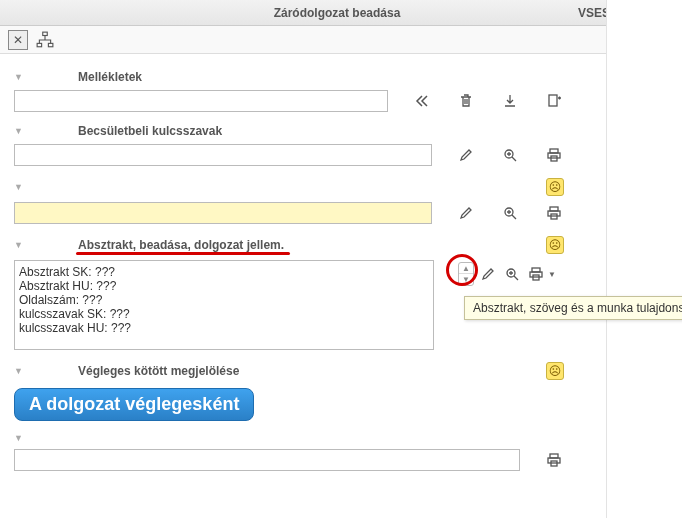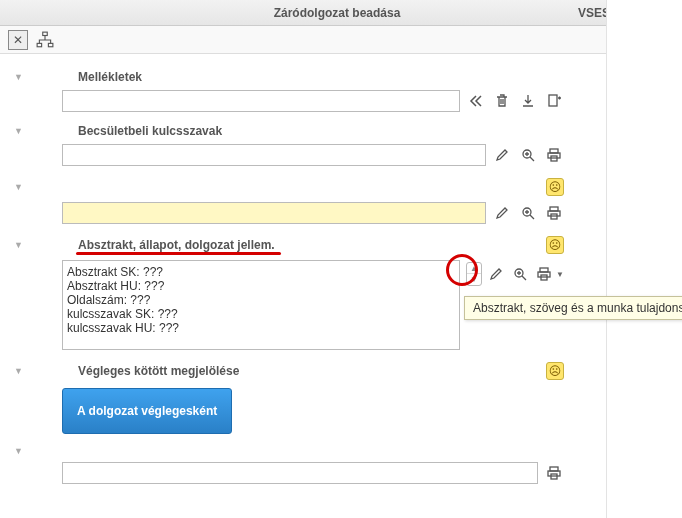--- a/index.html
+++ b/index.html
@@ -130,23 +130,22 @@
     border: 1px solid #c9b240;
     border-radius: 3px;
     display: inline-flex;
     align-items: center; justify-content: center;
     font-size: 12px;
     color: #7a5a00;
   }
   .row {
     display: flex;
     align-items: center;
-    gap: 6px;
+    gap: 24px;
     margin-top: 4px;
-    margin-left: 48px;
   }
   .text-input {
     height: 22px;
     border: 1px solid #bbb;
     background: #fff;
     flex: 1;
     padding: 0 4px;
   }
   .text-input.yellow { background: #fff8c4; }
   .iconbtn {
@@ -202,23 +201,23 @@
     height: 11px;
     display: flex; align-items: center; justify-content: center;
     font-size: 8px; color: #888;
     cursor: pointer;
   }
   .updown div:first-child { border-bottom: 1px solid #ddd; }
   .bluebtn {
     background: linear-gradient(#3fa2ee, #2a80c7);
     color: #fff;
     border: 1px solid #1e6db0;
-    border-radius: 3px;
-    padding: 15px 14px;
-    font-size: 12px;
+    border-radius: 8px;
+    padding: 5px 14px;
+    font-size: 18px;
     font-weight: bold;
     cursor: pointer;
   }
   .tooltip {
     position: absolute;
     background: #fffee6;
     border: 1px solid #c5c19a;
     padding: 4px 8px;
     font-size: 12px;
     color: #333;
@@ -351,21 +350,21 @@
                 <rect x="2" y="6" width="12" height="5"></rect>
                 <rect x="5" y="9" width="6" height="5"></rect>
               </svg>
             </span>
         </div>
       </div>
 
       <div class="section" style="position:relative">
         <div class="sec-head">
           <span class="tri">▼</span>
-          <span class="label redline">Absztrakt, állapot, dolgozat jellem.</span>
+          <span class="label redline">Absztrakt, beadása, dolgozat jellem.</span>
           <span class="spacer"></span>
           <span class="sad">☹</span>
         </div>
         <div class="row" style="align-items:flex-start">
           <textarea class="tarea" readonly="" style="">Absztrakt SK: ???
 Absztrakt HU: ???
 Oldalszám: ???
 kulcsszavak SK: ???
 kulcsszavak HU: ???</textarea>
           <div style="display:flex; align-items:center; gap:4px; padding-top:2px;">

